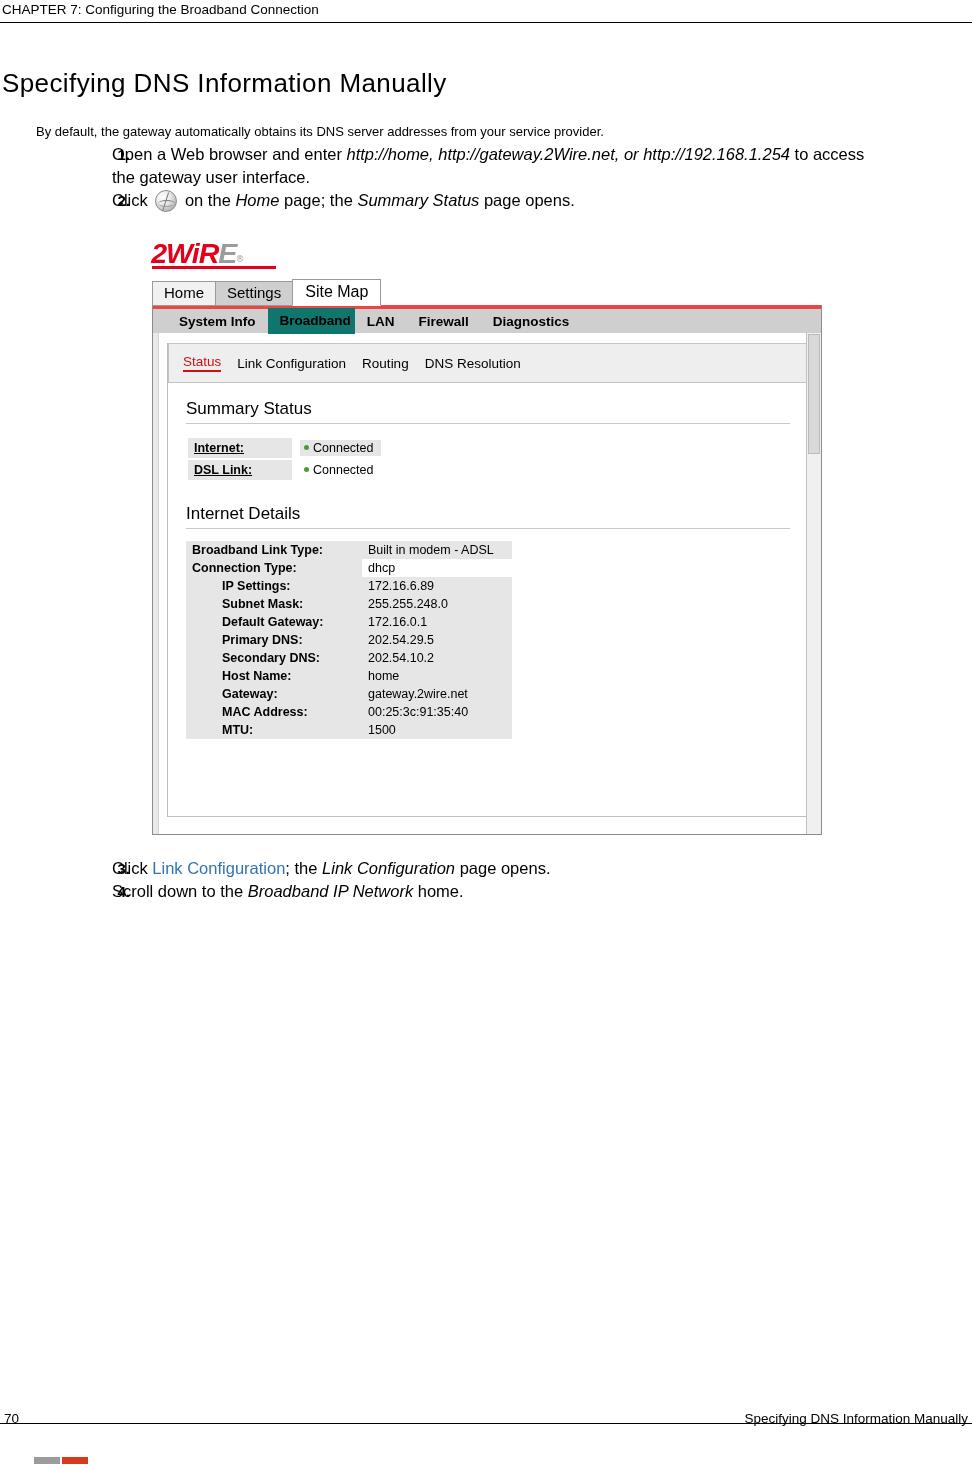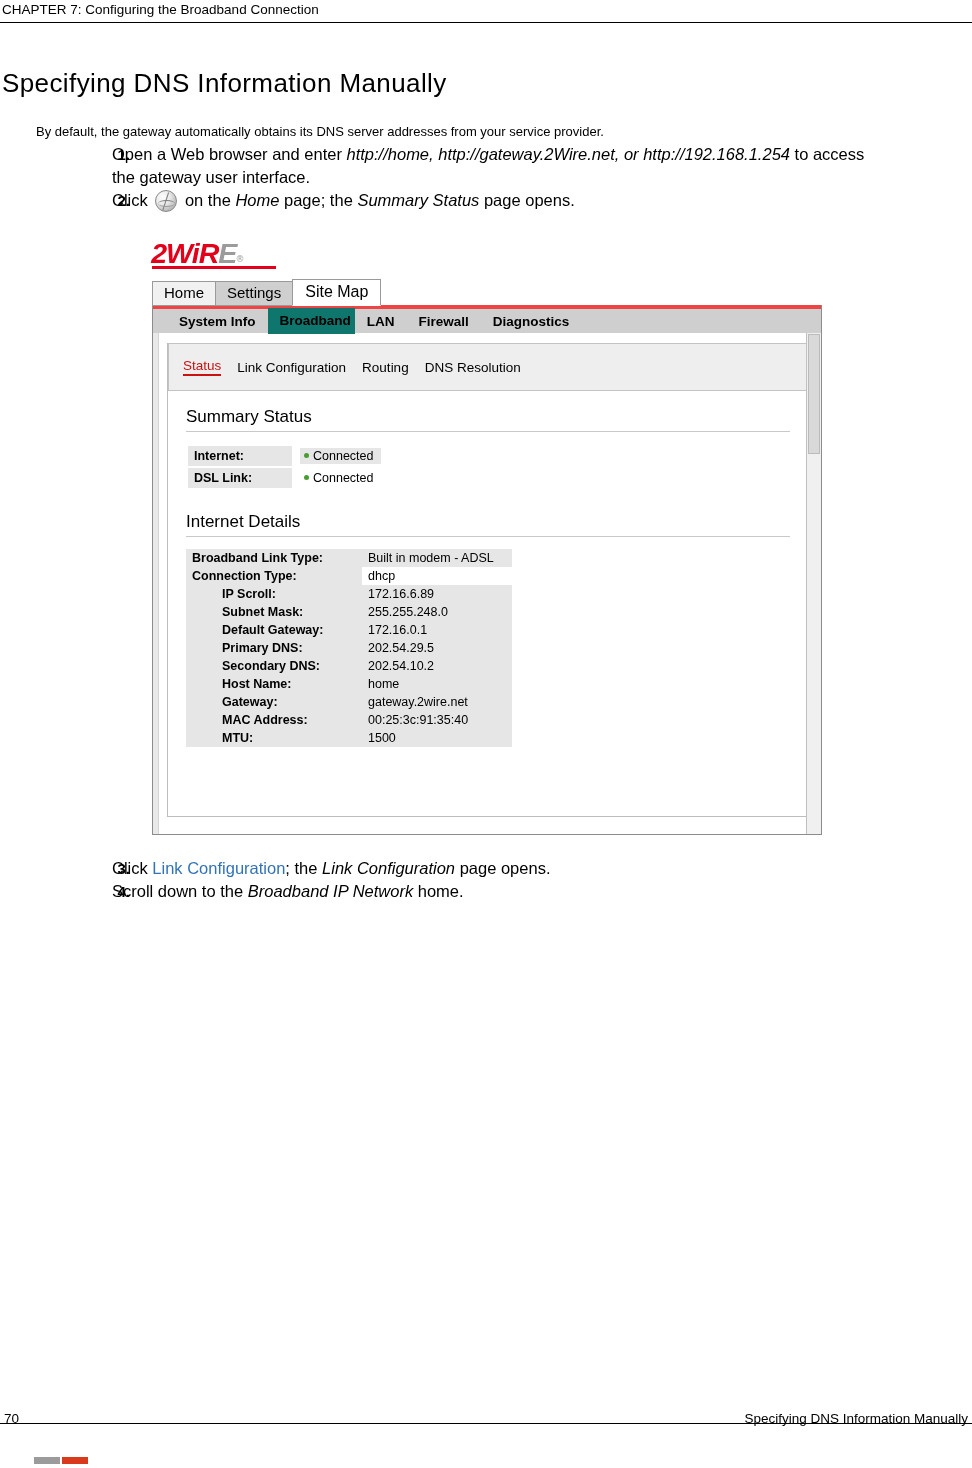--- a/index.html
+++ b/index.html
@@ -218,21 +218,21 @@
   }
   .panel {
     border: 1px solid #bdbdbd;
     border-top: none;
     height: 474px;
     background: #ffffff;
   }
   .subtabs {
     background: #eeeeee;
     border: 1px solid #c4c4c4;
-    height: 48px;
+    height: 40px;
     display: flex;
     align-items: center;
     padding-left: 14px;
     gap: 16px;
   }
   .subtab {
     font-size: 13.5px;
     color: #000;
     white-space: nowrap;
   }
@@ -280,21 +280,21 @@
   }
   .dot {
     display: inline-block;
     width: 5px; height: 5px;
     background: #4a9c32;
     border-radius: 50%;
     margin-right: 4px;
     vertical-align: 2px;
   }
 
-  .statusgrid { font-size: 12.5px; }
+  .statusgrid { font-size: 12.5px; text-decoration: underline; }
   .statusgrid td { padding: 2px 6px; white-space: nowrap; }
   .statusgrid td.lbl { font-weight: bold; background: #e6e6e6; width: 104px; }
 
   .details-table td.indent { padding-left: 36px; }
 
   .scrollbar {
     position: absolute;
     right: 0; top: 28px; bottom: 0;
     width: 15px;
     background: #f0f0f0;
@@ -436,21 +436,21 @@
                 <tbody>
                     <tr>
                   <td class="k" style="width:176px;">Broadband Link Type:</td>
                   <td class="v" style="width:150px;">Built in modem - ADSL</td>
                 </tr>
                 <tr>
                   <td class="k">Connection Type:</td>
                   <td class="v plain">dhcp</td>
                 </tr>
                 <tr>
-                  <td class="k indent">IP Scroll:</td>
+                  <td class="k indent">IP Settings:</td>
                   <td class="v">172.16.6.89</td>
                 </tr>
                 <tr>
                   <td class="k indent">Subnet Mask:</td>
                   <td class="v">255.255.248.0</td>
                 </tr>
                 <tr>
                   <td class="k indent">Default Gateway:</td>
                   <td class="v">172.16.0.1</td>
                 </tr>

